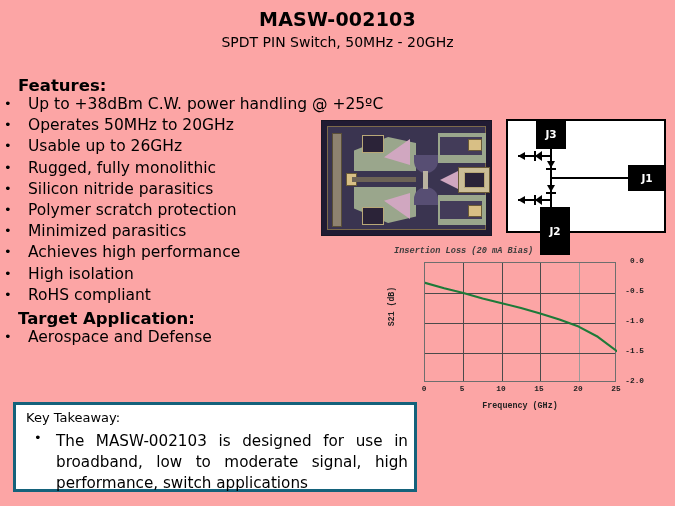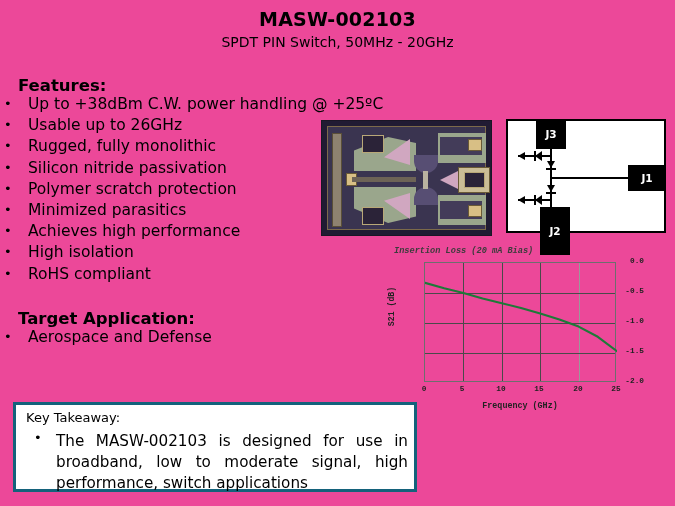--- a/index.html
+++ b/index.html
@@ -7,21 +7,21 @@
     padding: 0;
     background: #ffffff;
   }
   body {
     font-family: "DejaVu Sans", sans-serif;
   }
   #slide {
     position: relative;
     width: 675px;
     height: 506px;
-    background: #ec4899;
+    background: #fca5a5;
     overflow: hidden;
   }
 
   
   .title {
     position: absolute;
     top: 8px;
     left: 0;
     width: 675px;
     text-align: center;
@@ -259,23 +259,24 @@
 <body>
 
 <div id="slide">
 
   <div class="title">MASW-002103</div>
   <div class="subtitle">SPDT PIN Switch, 50MHz - 20GHz</div>
 
   <div class="section-head" id="features-head">Features:</div>
   <ul class="bullet-list" id="features-list">
     <li>Up to +38dBm C.W. power handling @ +25ºC</li>
+    <li>Operates 50MHz to 20GHz</li>
     <li>Usable up to 26GHz</li>
     <li>Rugged, fully monolithic</li>
-    <li>Silicon nitride passivation</li>
+    <li>Silicon nitride parasitics</li>
     <li>Polymer scratch protection</li>
     <li>Minimized parasitics</li>
     <li>Achieves high performance</li>
     <li>High isolation</li>
     <li>RoHS compliant</li>
   </ul>
 
   <div class="section-head" id="target-head">Target Application:</div>
   <ul class="bullet-list" id="target-list">
     <li>Aerospace and Defense</li>

